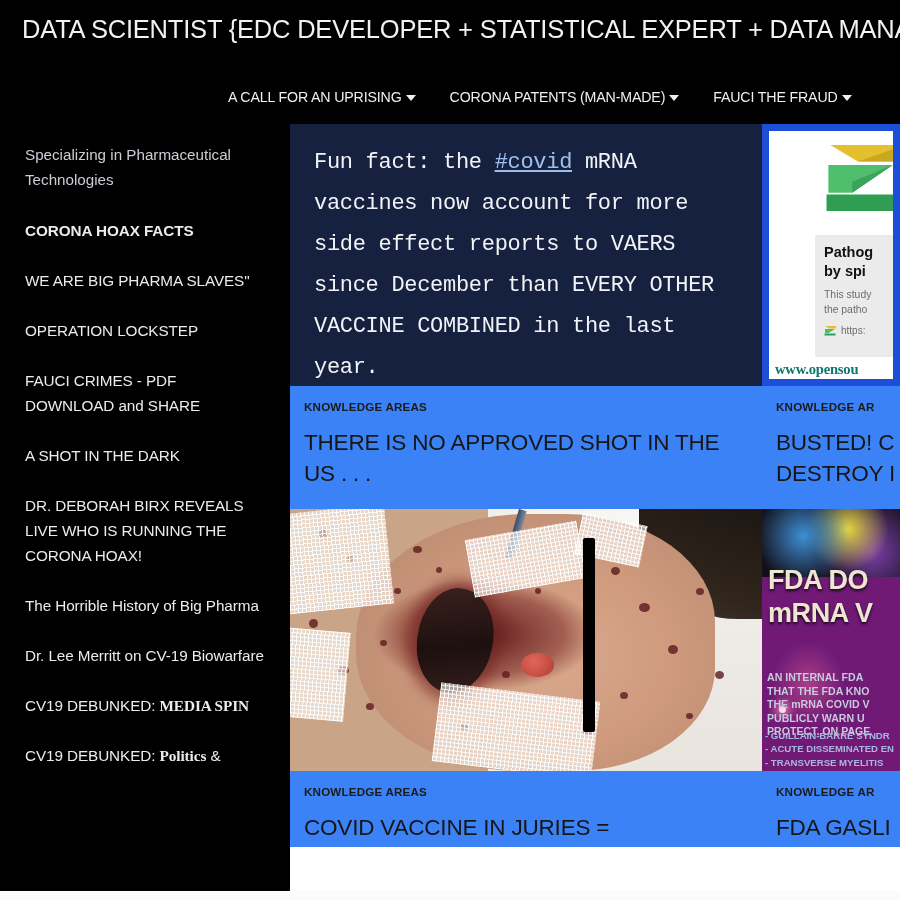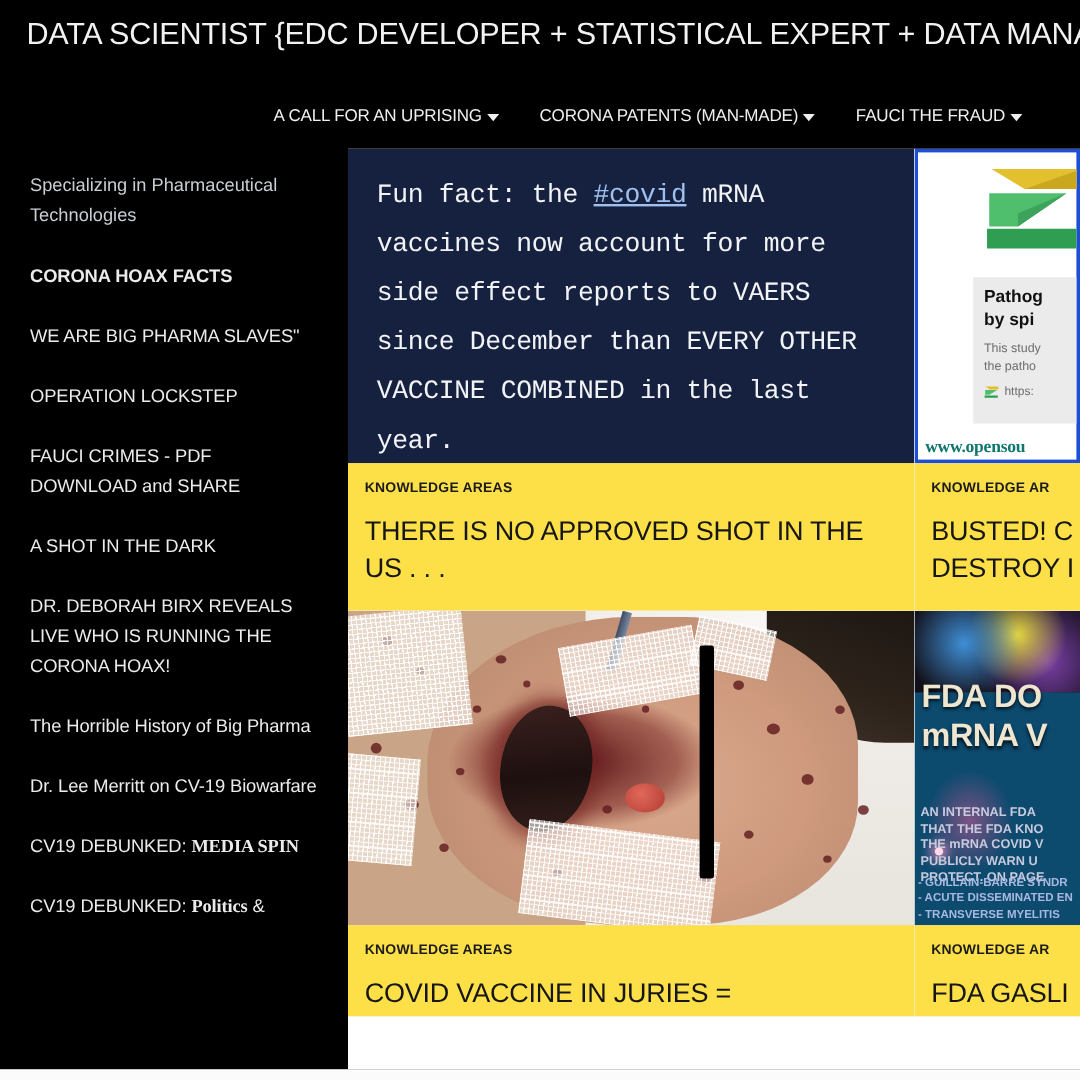--- a/index.html
+++ b/index.html
@@ -135,21 +135,21 @@
   .card.col-left  { width: 472px; }
   .card.col-right { width: 138px; }
   .card-media {
     position: relative;
     width: 100%;
     height: 262px;
     overflow: hidden;
   }
   .card-body {
     padding: 14px 14px 20px 14px;
-    background: #fde047;
+    background: #3b82f6;
   }
   .card-kicker {
     font-size: 11.6px;
     font-weight: 700;
     letter-spacing: 0.2px;
     color: #1b1b1b;
     margin-bottom: 14px;
     white-space: nowrap;
   }
   .card-title {
@@ -179,21 +179,21 @@
   }
   .tweet-link {
     color: #9fc0ef;
     text-decoration: underline;
   }
 
   
   .media-zenodo {
     width: 100%; height: 100%;
     background: #ffffff;
-    border: 3px solid #1d4ed8;
+    border: 7px solid #1d4ed8;
     box-sizing: border-box;
     position: relative;
     overflow: hidden;
   }
   .z-logo {
     position: absolute;
     left: 52px; top: 10px;
     width: 92px; height: 74px;
   }
   .z-panel {
@@ -320,21 +320,21 @@
   .ph-spots i {
     position: absolute;
     border-radius: 50%;
     background: rgba(96,28,30,0.82);
   }
 
   
   .media-fda {
     width: 100%; height: 100%;
     position: relative;
-    background: #0c4a6e;
+    background: #701a75;
     overflow: hidden;
   }
   .fda-top {
     position: absolute;
     left: 0; top: 0; right: 0; height: 26%;
     background:
       radial-gradient(circle at 30% 40%, #3f8fd6 0%, rgba(63,143,214,0) 46%),
       radial-gradient(circle at 62% 30%, #e7d83f 0%, rgba(231,216,63,0) 42%),
       radial-gradient(circle at 80% 62%, #7b3fa8 0%, rgba(123,63,168,0) 48%),
       #120f18;

